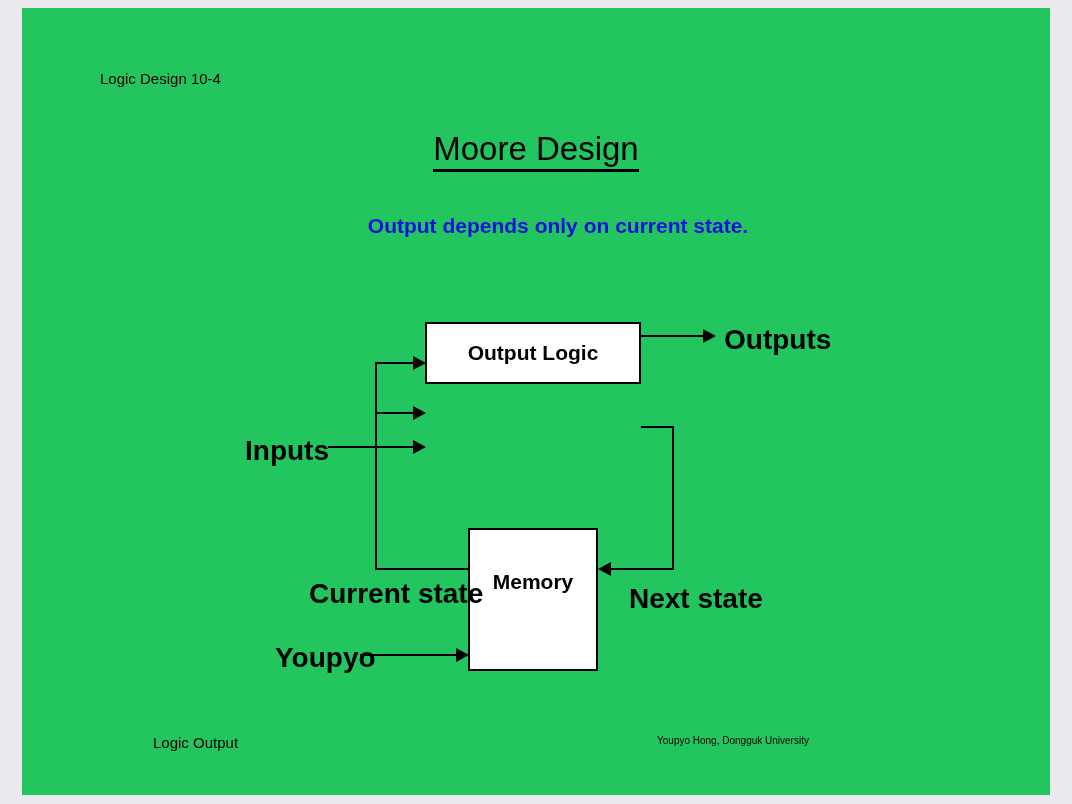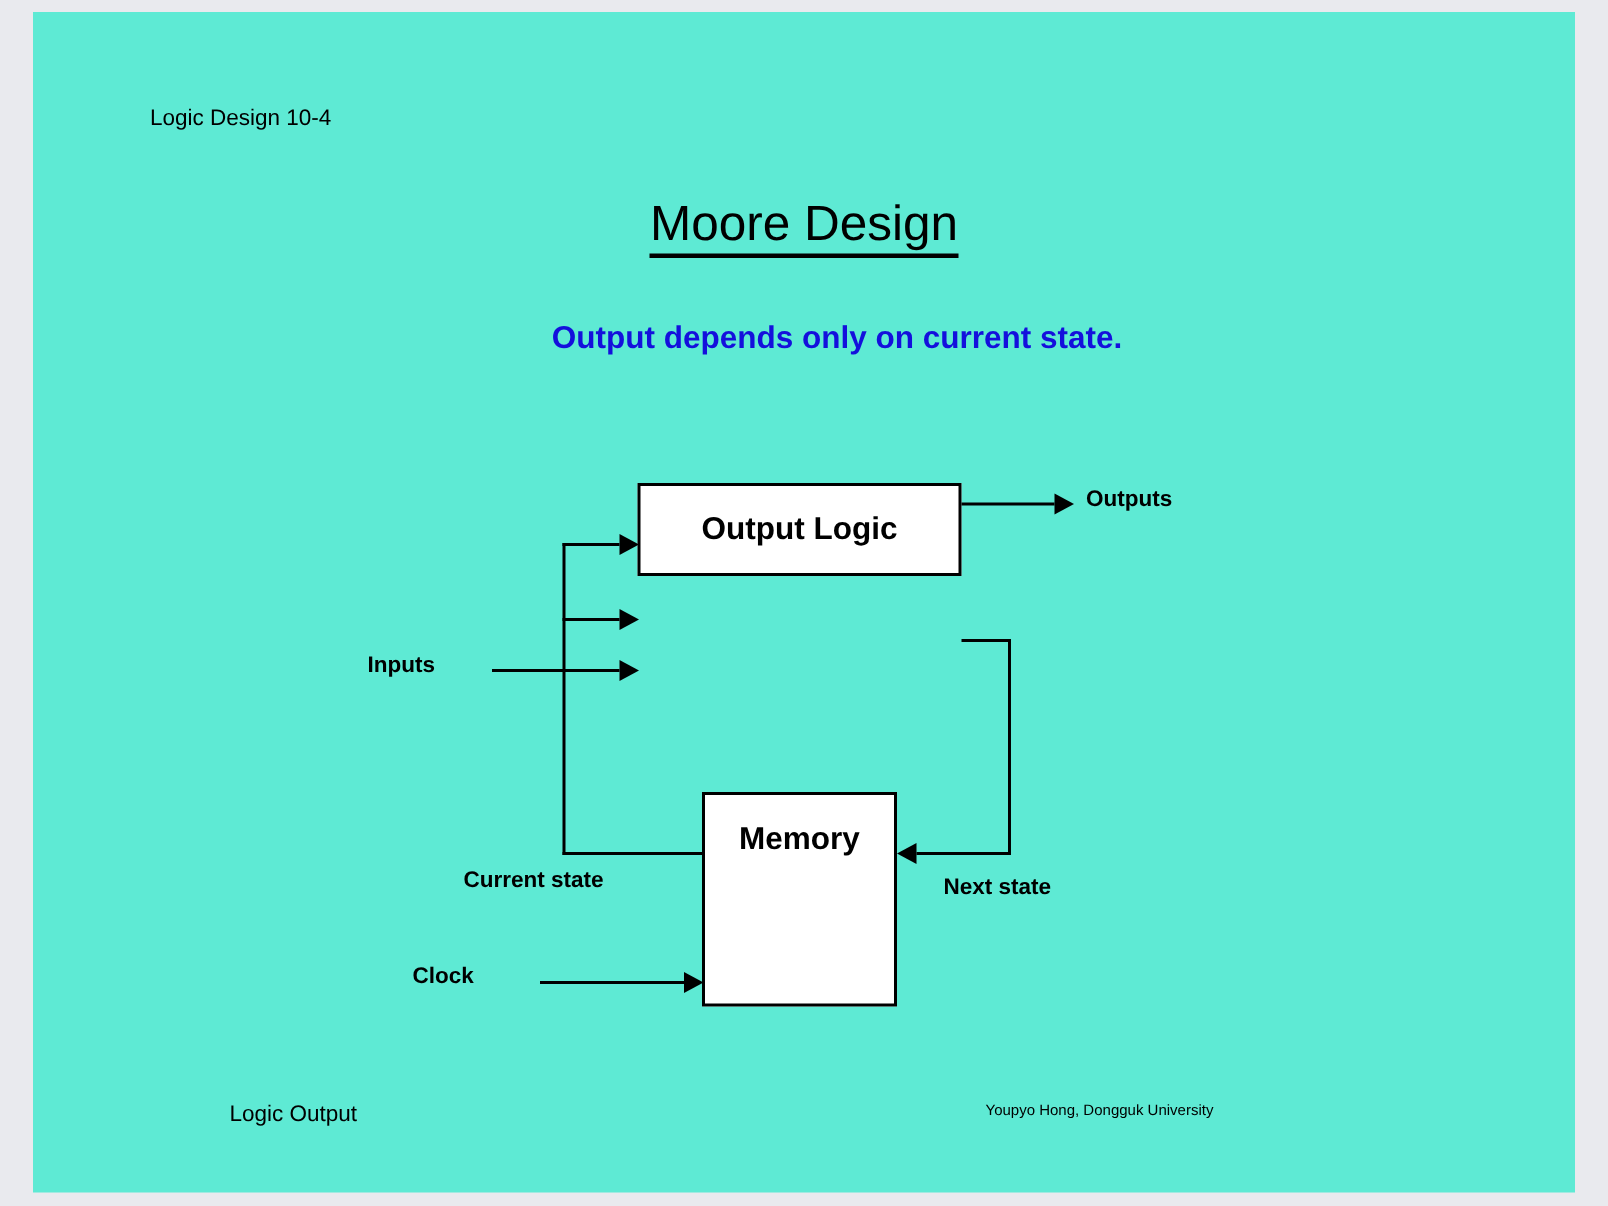--- a/index.html
+++ b/index.html
@@ -13,21 +13,21 @@
     background: #e9eaee;
     font-family: "Liberation Sans", sans-serif;
     overflow: hidden;
   }
   #slide {
     position: absolute;
     left: 22px;
     top: 8px;
     width: 1028px;
     height: 787px;
-    background: #5eead4;
+    background: #22c55e;
   }
   .abs { position: absolute; }
 
   
   #header-label {
     left: 78px;
     top: 62px;
     font-size: 15px;
     color: #000000;
     white-space: nowrap;
@@ -87,25 +87,25 @@
     align-items: center;
     justify-content: center;
     font-size: 21px;
     font-weight: bold;
     color: #000000;
     white-space: nowrap;
   }
   #box-output-logic   { left: 403px; top: 314px; width: 216px; height: 62px; }
   #box-next-state     { left: 404px; top: 391px; width: 216px; height: 60px; }
   #box-memory         { left: 446px; top: 520px; width: 130px; height: 143px;
-                        align-items: flex-start; padding-top: 18px; }
+                        align-items: flex-start; padding-top: 40px; }
 
   .dlabel {
     position: absolute;
-    font-size: 15px;
+    font-size: 28px;
     font-weight: bold;
     color: #000000;
     white-space: nowrap;
   }
   #label-inputs        { left: 223px; top: 427px; }
   #label-outputs       { left: 702px; top: 316px; }
   #label-current-state { left: 273px; top: 570px; margin-left: 14px; }
   #label-next-state    { left: 607px; top: 575px; }
   #label-clock         { left: 253px; top: 634px; }
 
@@ -162,21 +162,21 @@
     <div class="hline abs" style="left:353px; top:404px; width:38px;"></div>
     <div class="arrow-r abs" style="left:391px; top:398px;"></div>
 
     <div class="hline abs" style="left:338px; top:646px; width:96px;"></div>
     <div class="arrow-r abs" style="left:434px; top:640px;"></div>
 
     <div class="dlabel" id="label-inputs">Inputs</div>
     <div class="dlabel" id="label-outputs">Outputs</div>
     <div class="dlabel" id="label-current-state">Current state</div>
     <div class="dlabel" id="label-next-state">Next state</div>
-    <div class="dlabel" id="label-clock">Clock</div>
+    <div class="dlabel" id="label-clock">Youpyo</div>
 
   </div>
 
   <div class="abs" id="footer-left">Logic Output</div>
 
   <div class="abs" id="footer-right">Youpyo Hong, Dongguk University</div>
 
 </div>
 
 </body></html>

